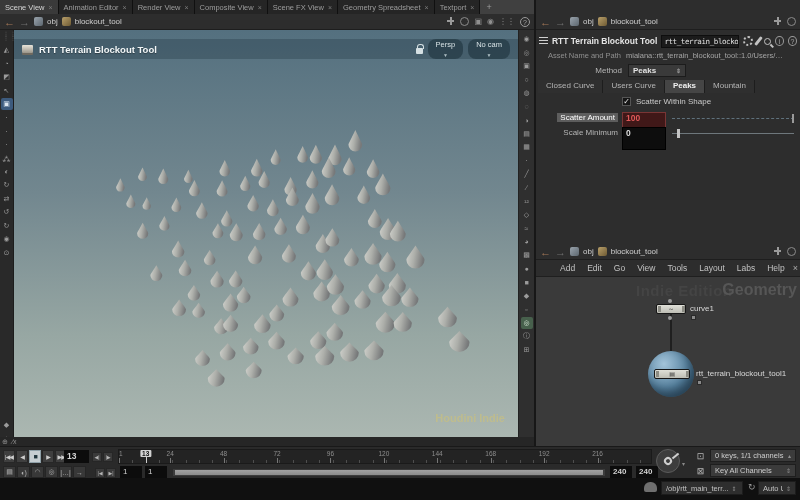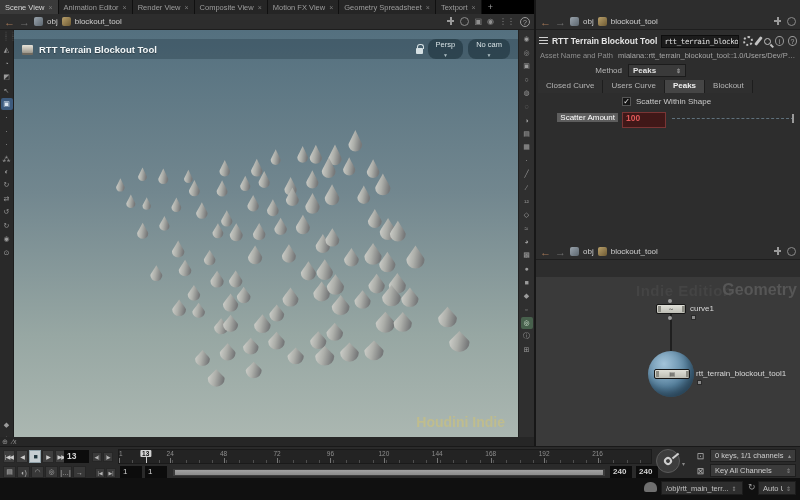--- a/index.html
+++ b/index.html
@@ -1,21 +1,21 @@
 <!DOCTYPE html>
 <html><head>
 <meta charset="utf-8">
 <style>
   * { box-sizing: border-box; margin: 0; padding: 0; }
   html,body { width:800px; height:500px; overflow:hidden; }
   body { background:#151515; font-family:"Liberation Sans",sans-serif; font-size:9px; color:#c6c6c6; position:relative; }
   .abs { position:absolute; }
 
   
-  #tabbar { left:0; top:0; width:800px; height:14px; background:#000000; display:flex; }
+  #tabbar { left:0; top:0; width:800px; height:14px; background:#404040; display:flex; }
   .tabs { display:flex; height:14px; align-items:stretch; }
   .tab { display:flex; align-items:center; gap:4px; padding:0 5px; background:#252525; border-right:1px solid #101010; color:#9d9d9d; font-size:7.5px; white-space:nowrap; }
   .tab.active { background:#3a3a3a; color:#d8d8d8; }
   .tab .x { color:#7c7c7c; font-size:7px; }
   .tab-add { padding:0 6px; display:flex; align-items:center; color:#9d9d9d; font-size:9px; }
   .tabbar-end { margin-left:auto; display:flex; align-items:center; gap:4px; padding-right:4px; color:#8a8a8a; font-size:7px; }
 
   
   .pathrow { height:16px; background:#2d2d2d; border-bottom:1px solid #1e1e1e; display:flex; align-items:center; gap:4px; padding:0 4px; }
   .nav-back { color:#a87a58; font-size:11px; line-height:10px; }
@@ -42,53 +42,53 @@
   
   #viewport { left:14px; top:30px; width:504px; height:407px; background:linear-gradient(180deg,#54707f 0%,#72878f 40%,#97a7a3 75%,#abb7b1 100%); overflow:hidden; }
   #vp-titlebar { position:absolute; left:0; top:9px; width:100%; height:20px; background:rgba(25,48,60,0.30); display:flex; align-items:center; padding:0 8px; gap:6px; }
   #vp-title { font-size:9.5px; font-weight:bold; color:#f2f6f7; text-shadow:0 1px 1px rgba(0,0,0,.35); }
   .vp-title-ic { width:11px; height:8px; background:linear-gradient(180deg,#e8e4da,#9b968a); border-radius:1px; box-shadow:0 2px 0 #6f6a60; }
   .vp-right { margin-left:auto; display:flex; align-items:center; gap:5px; }
   .pill { background:rgba(15,35,45,0.45); color:#d5e0e3; border-radius:8px; padding:1px 8px; font-size:7.5px; display:flex; gap:3px; align-items:center;flex-direction:column; }
   .pill .dn { font-size:5px; color:#aebfc4; }
   .lockglyph { width:7px; height:6px; background:#d5e0e3; border-radius:1px; position:relative; margin-top:3px; }
   .lockglyph:before { content:""; position:absolute; top:-4px; left:1px; width:5px; height:4px; border:1px solid #d5e0e3; border-bottom:none; border-radius:3px 3px 0 0; }
-  #vp-watermark { position:absolute; right:13px; bottom:7px; color:rgba(210,195,115,0.55); font-size:14px; font-weight:bold;text-align:center; }
+  #vp-watermark { position:absolute; right:13px; bottom:13px; color:rgba(210,195,115,0.55); font-size:11px; font-weight:bold;text-align:center; }
   #scatter-svg { position:absolute; left:0; top:0; }
 
   
   #rpane { left:536px; top:0; width:264px; height:500px; background:#2d2d2d; }
   #pane-divider { left:534px; top:0; width:2px; height:478px; background:#171717; }
 
   
   #param-header { position:absolute; left:0; top:32px; width:264px; height:18px; display:flex; align-items:center; gap:4px; padding:0 3px; }
   .sliders-ic { width:10px; height:9px; background:linear-gradient(180deg,#cfcfcf 1px,transparent 1px,transparent 3px,#cfcfcf 3px,#cfcfcf 4px,transparent 4px,transparent 6px,#cfcfcf 6px,#cfcfcf 7px,transparent 7px); }
   #param-title { font-size:8.5px; font-weight:bold; color:#e4e4e4; white-space:nowrap; }
   #node-name-field { font-family:"DejaVu Sans Mono",monospace; font-size:7.5px; letter-spacing:-0.4px; color:#e0e0e0; background:#1b1b1b; border:1px solid #0e0e0e; padding:1px 2px; width:86px; overflow:hidden; white-space:nowrap; }
   .hicon { display:flex; align-items:center; justify-content:center; }
   .gear-css { width:10px; height:10px; border:2.5px dotted #c2c2c2; border-radius:50%; }
   .brush-css { width:3px; height:10px; background:#c2c2c2; border-radius:1px; transform:rotate(38deg); }
   .mag-css { width:7px; height:7px; border:1.5px solid #c2c2c2; border-radius:50%; position:relative; }
   .mag-css:after { content:""; position:absolute; left:5px; top:6px; width:4px; height:1.5px; background:#c2c2c2; transform:rotate(45deg); }
-  #asset-row { position:absolute; left:0; top:51px; width:264px; height:11px; display:flex; gap:5px; padding:0 4px; font-size:7.5px; color:#8f8f8f; white-space:nowrap; }
+  #asset-row { position:absolute; left:0; top:51px; width:264px; height:11px; display:flex; gap:5px; padding:0 12px; font-size:7.5px; color:#8f8f8f; white-space:nowrap; }
   #asset-row .val { color:#a5a5a5; overflow:hidden; text-overflow:ellipsis; }
   #method-row { position:absolute; left:0; top:64px; width:264px; height:14px; }
   #method-label { position:absolute; right:178px; top:2px; color:#b5b5b5; font-size:8px; }
   #method-dd { position:absolute; left:92px; top:0; width:58px; height:13px; background:#3a3a3a; border:1px solid #1c1c1c; color:#e2e2e2; font-size:8px; font-weight:bold; padding:1px 4px; display:flex; justify-content:space-between; align-items:center; }
   #method-dd .ud { font-size:6px; color:#999; }
   #folder-tabs { position:absolute; left:2px; top:80px; height:13px; display:flex; background:#262626; }
   .ftab { padding:1px 8px; font-size:8px; color:#b5b5b5; background:#2f2f2f; border-right:1px solid #1d1d1d; white-space:nowrap; }
   .ftab.active { background:#454545; color:#efefef; font-weight:bold; }
   #chk-row { position:absolute; left:86px; top:96px; height:11px; display:flex; align-items:center; gap:5px; }
   .chkbox { width:9px; height:9px; background:#161616; border:1px solid #555; color:#e8e8e8; font-size:8px; line-height:8px; text-align:center; }
   #chk-label { font-size:8px; color:#cacaca; }
   .prow { position:absolute; left:0; width:264px; height:13px; }
   .plabel { position:absolute; left:0; top:1px; width:82px; text-align:right; font-size:8px; color:#b5b5b5; white-space:nowrap; }
   .plabel.hl { background:#5d5d5d; color:#fff; padding:0 3px; left:auto; right:182px; width:auto; }
-  .pfield { position:absolute; left:86px; top:0; width:44px; height:16px; background:#0d0d0d; border:1px solid #000; color:#dedede; font-size:8.5px; font-weight:bold; padding:0 3px; line-height:11px; }
+  .pfield { position:absolute; left:86px; top:0; width:44px; height:23px; background:#0d0d0d; border:1px solid #000; color:#dedede; font-size:8.5px; font-weight:bold; padding:0 3px; line-height:11px; }
   .pfield.sel { background:#401818; border-color:#7a3535; color:#e05858; }
   .ptrack { position:absolute; left:136px; right:6px; top:6px; border-top:1px solid #6e777c; }
   .ptrack.ladder { border-top:1px dashed #5f717c; }
   .ptrack .endcap { position:absolute; right:0; top:-5px; width:2px; height:9px; background:#9a9a9a; }
   .phandle { position:absolute; top:-5px; width:3px; height:9px; background:#c4c4c4; }
 
   
   #net-tabs { position:absolute; left:0; top:230px; width:264px; height:14px; background:#141414; display:flex; }
   #net-path { position:absolute; left:0; top:244px; width:264px; height:16px; }
   #net-menu { position:absolute; left:0; top:260px; width:264px; height:17px; background:#2d2d2d; border-bottom:1px solid #1f1f1f; display:flex; align-items:center; padding-left:18px; }
@@ -157,21 +157,21 @@
       </div>
     <div class="tab">
         <span>Render View</span>
         <span class="x">×</span>
       </div>
     <div class="tab">
         <span>Composite View</span>
         <span class="x">×</span>
       </div>
     <div class="tab">
-        <span>Motion FX View</span>
+        <span>Scene FX View</span>
         <span class="x">×</span>
       </div>
     <div class="tab">
         <span>Geometry Spreadsheet</span>
         <span class="x">×</span>
       </div>
     <div class="tab">
         <span>Textport</span>
         <span class="x">×</span>
       </div>
@@ -422,50 +422,71 @@
     <span id="method-dd">
         <span>Peaks</span>
         <span class="ud">⇕</span>
       </span>
   </div>
 
   <div id="folder-tabs">
     <span class="ftab">Closed Curve</span>
     <span class="ftab">Users Curve</span>
     <span class="ftab active">Peaks</span>
-    <span class="ftab">Blockout</span>
+    <span class="ftab">Mountain</span>
   </div>
 
   <div id="chk-row">
     <span class="chkbox">✓</span>
     <span id="chk-label">Scatter Within Shape</span>
   </div>
 
   <div class="prow" style="top:112px">
     <span class="plabel hl">Scatter Amount</span>
     <span class="pfield sel">100</span>
     <span class="ptrack ladder">
         <span class="endcap"></span>
+      </span>
+  </div>
+  <div class="prow" style="top:127px">
+    <span class="plabel">Scale Minimum</span>
+    <span class="pfield">0</span>
+    <span class="ptrack">
+        <span class="phandle" style="left: calc(5% - 1px);"></span>
       </span>
   </div>
 
 
   <div class="pathrow" id="net-path">
     <span class="nav-back">←</span>
     <span class="nav-fwd">→</span>
     <span class="crumb-ic"></span>
     <span class="crumb">obj</span>
     <span class="crumb-ic op"></span>
     <span class="crumb">blockout_tool</span>
     <span class="rowend">
       <span class="pin-ic"></span>
       <span class="circle-ic"></span>
     </span>
   </div>
 
+  <div id="net-menu">
+    <span class="mitem">Add</span>
+    <span class="mitem">Edit</span>
+    <span class="mitem">Go</span>
+    <span class="mitem">View</span>
+    <span class="mitem">Tools</span>
+    <span class="mitem">Layout</span>
+    <span class="mitem">Labs</span>
+    <span class="mitem">Help</span>
+    <span class="micons">
+      <span>×</span>
+
+    </span>
+  </div>
 
   <div id="net-graph">
     <span id="wm-center">Indie Edition</span>
     <span id="wm-right">Geometry</span>
     <span class="nstub" style="left:132px;top:22px"></span>
     <div class="node-wire"></div>
     <div class="node-rect" style="left:120px;top:27px;width:30px">
         <span class="nglyph">∼</span>
       </div>
     <span class="nstub" style="left:132px;top:39px"></span>

